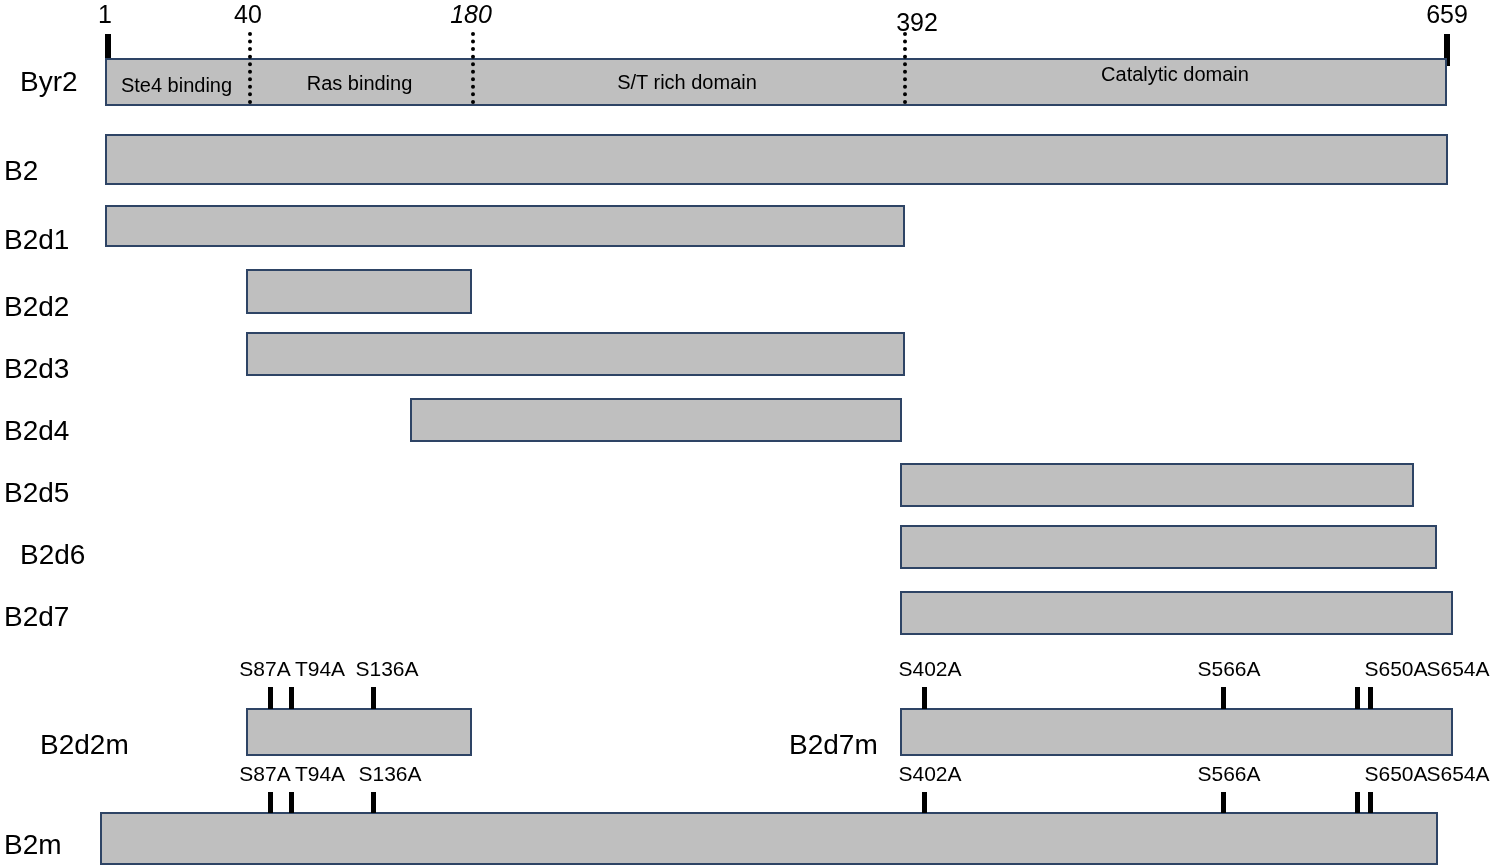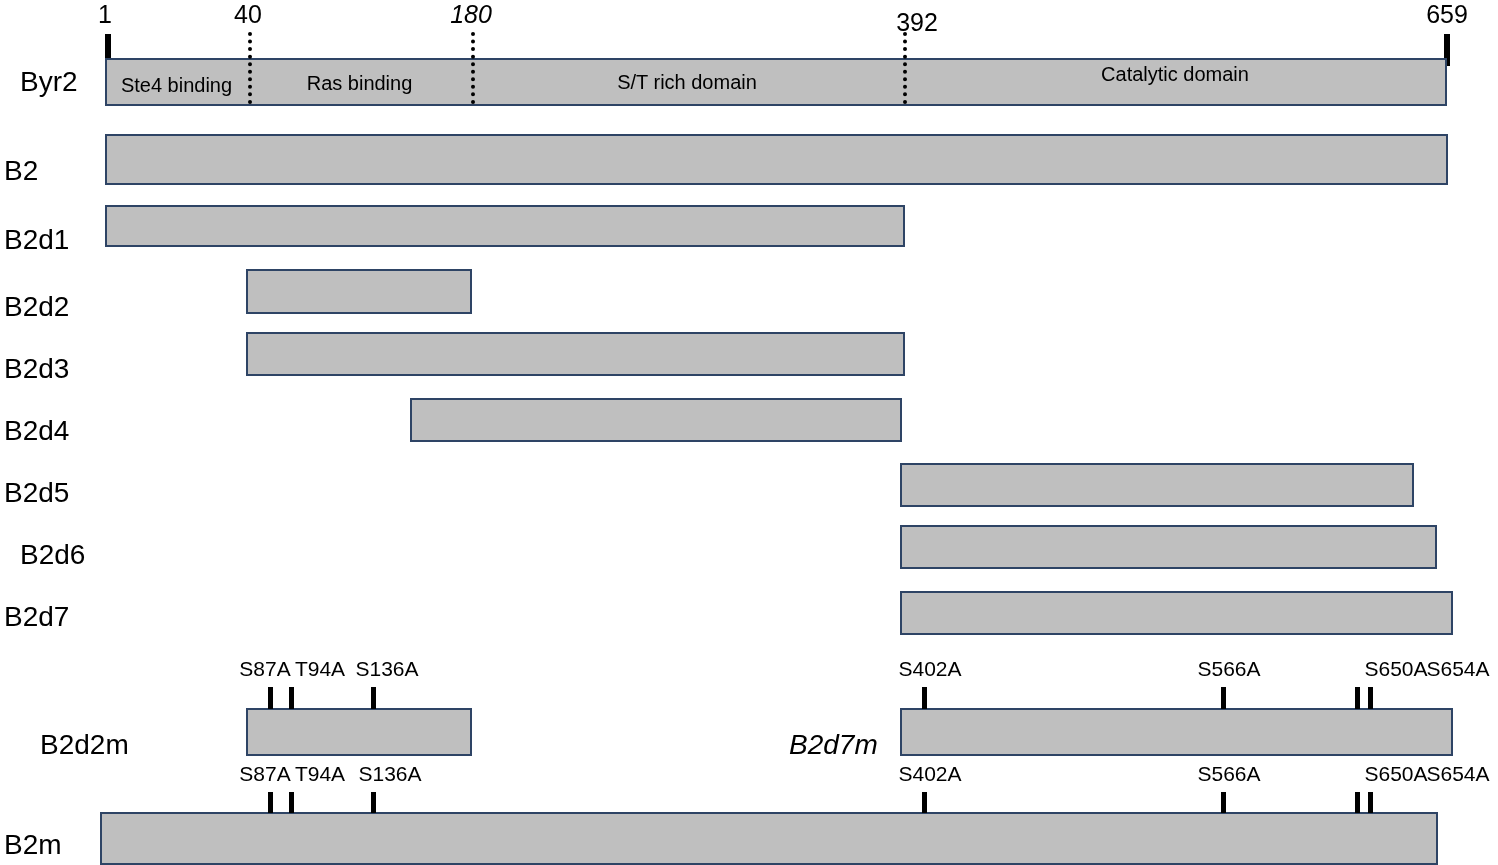--- a/index.html
+++ b/index.html
@@ -129,21 +129,21 @@
 
   <div id="mutant-constructs">
       <div class="row-label" style="left: 20px; top: 731px; margin-left: 20px;">B2d2m</div>
       <div class="bar" style="left: 246px; top: 708px; width: 226px; height: 48px;"></div>
       <div class="mut-tick" style="left: 268px; top: 687px; height: 22px;"></div>
       <div class="mut-label" style="left: 265px; top: 658px;">S87A</div>
       <div class="mut-tick" style="left: 289px; top: 687px; height: 22px;"></div>
       <div class="mut-label" style="left: 320px; top: 658px;">T94A</div>
       <div class="mut-tick" style="left: 371px; top: 687px; height: 22px;"></div>
       <div class="mut-label" style="left: 387px; top: 658px;">S136A</div>
-      <div class="row-label" style="left: 789px; top: 731px; font-style: italic;">B2d7m</div>
+      <div class="row-label" style="left: 789px; top: 731px;">B2d7m</div>
       <div class="bar" style="left: 900px; top: 708px; width: 553px; height: 48px;"></div>
       <div class="mut-tick" style="left: 922px; top: 687px; height: 22px;"></div>
       <div class="mut-label" style="left: 930px; top: 658px;">S402A</div>
       <div class="mut-tick" style="left: 1221px; top: 687px; height: 22px;"></div>
       <div class="mut-label" style="left: 1229px; top: 658px;">S566A</div>
       <div class="mut-tick" style="left: 1355px; top: 687px; height: 22px;"></div>
       <div class="mut-label" style="left: 1396px; top: 658px;">S650A</div>
       <div class="mut-tick" style="left: 1368px; top: 687px; height: 22px;"></div>
       <div class="mut-label" style="left: 1458px; top: 658px;">S654A</div>
     </div>

